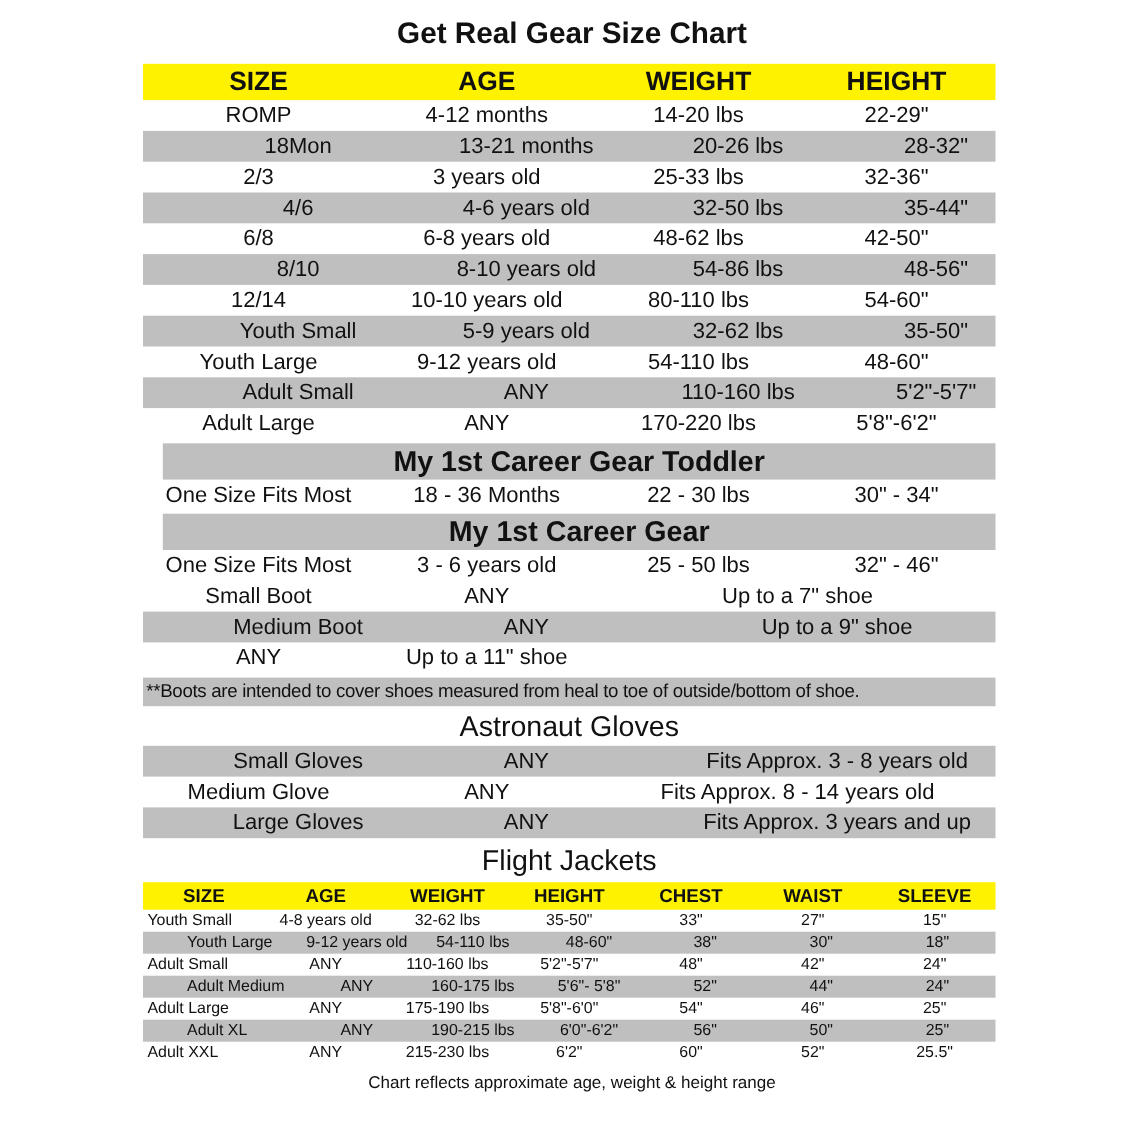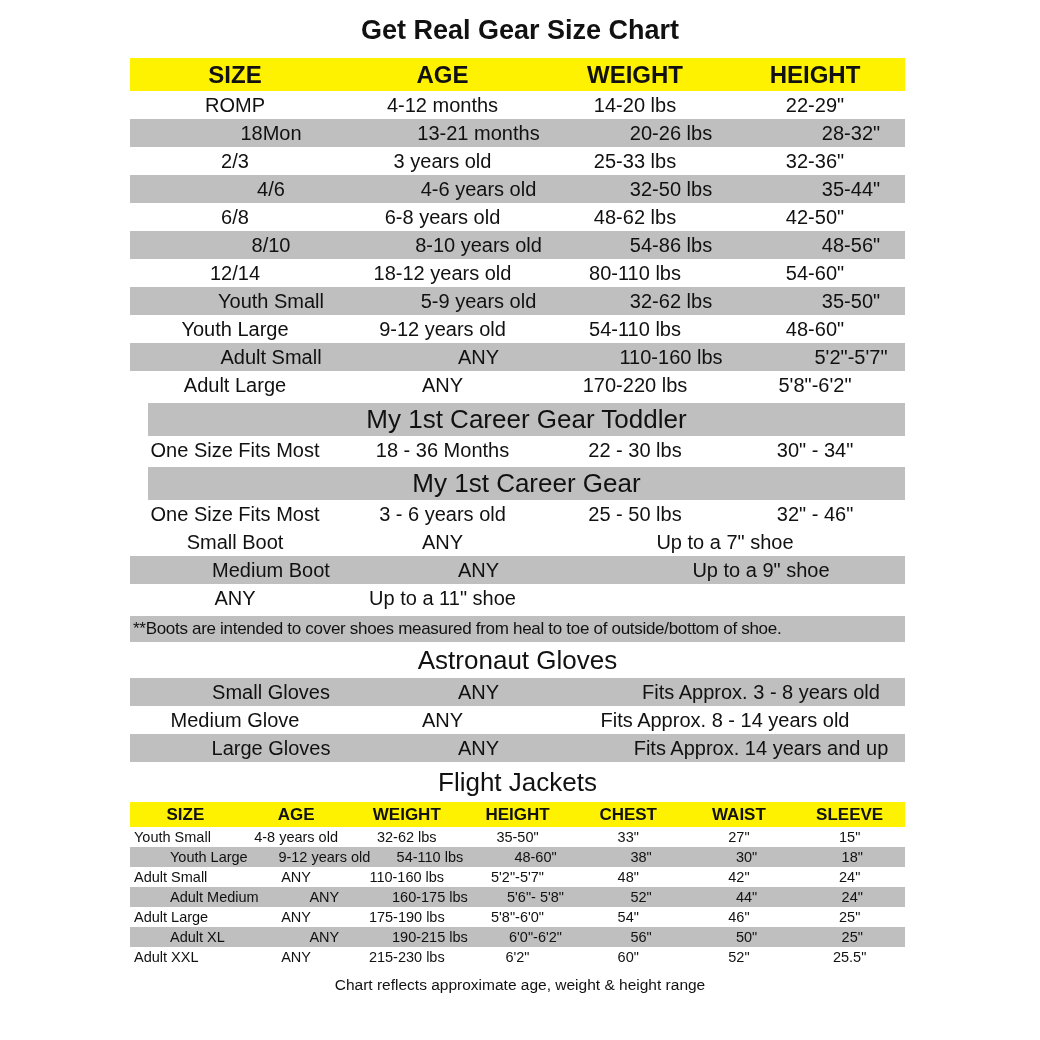--- a/index.html
+++ b/index.html
@@ -62,21 +62,21 @@
     text-align: left;
     padding-left: 4px;
   }
   .gray { background: var(--gray, #BFBFBF); padding-left: 36px; }
   .band {
     background: var(--gray, #BFBFBF);
     height: 33px;
     display: flex;
     align-items: center;
     justify-content: center;
-    font-weight: normal;
+    font-weight: bold;
     font-size: 26px;
     white-space: pre;
     margin-left: 18px;
   }
   .white-title {
     height: 36px;
     display: flex;
     align-items: center;
     justify-content: center;
     font-weight: normal;
@@ -147,21 +147,21 @@
           <div class="cell">42-50"</div>
         </div>
         <div class="row c4 gray">
           <div class="cell">8/10</div>
           <div class="cell">8-10 years old</div>
           <div class="cell">54-86 lbs</div>
           <div class="cell">48-56"</div>
         </div>
         <div class="row c4">
           <div class="cell">12/14</div>
-          <div class="cell">18-12 years old</div>
+          <div class="cell">10-10 years old</div>
           <div class="cell">80-110 lbs</div>
           <div class="cell">54-60"</div>
         </div>
         <div class="row c4 gray">
           <div class="cell">Youth Small</div>
           <div class="cell">5-9 years old</div>
           <div class="cell">32-62 lbs</div>
           <div class="cell">35-50"</div>
         </div>
         <div class="row c4">
@@ -230,21 +230,21 @@
           <div class="cell">Fits Approx. 3 - 8 years old</div>
         </div>
         <div class="row c3">
           <div class="cell">Medium Glove</div>
           <div class="cell">ANY</div>
           <div class="cell">Fits Approx. 8 - 14 years old</div>
         </div>
         <div class="row c3 gray">
           <div class="cell">Large Gloves</div>
           <div class="cell">ANY</div>
-          <div class="cell">Fits Approx. 14 years and up</div>
+          <div class="cell">Fits Approx. 3 years and up</div>
         </div>
       </div>
 
     <div class="white-title tall">Flight Jackets</div>
     <div class="row hdr7">
       <div class="cell">SIZE</div>
       <div class="cell">AGE</div>
       <div class="cell">WEIGHT</div>
       <div class="cell">HEIGHT</div>
       <div class="cell">CHEST</div>

